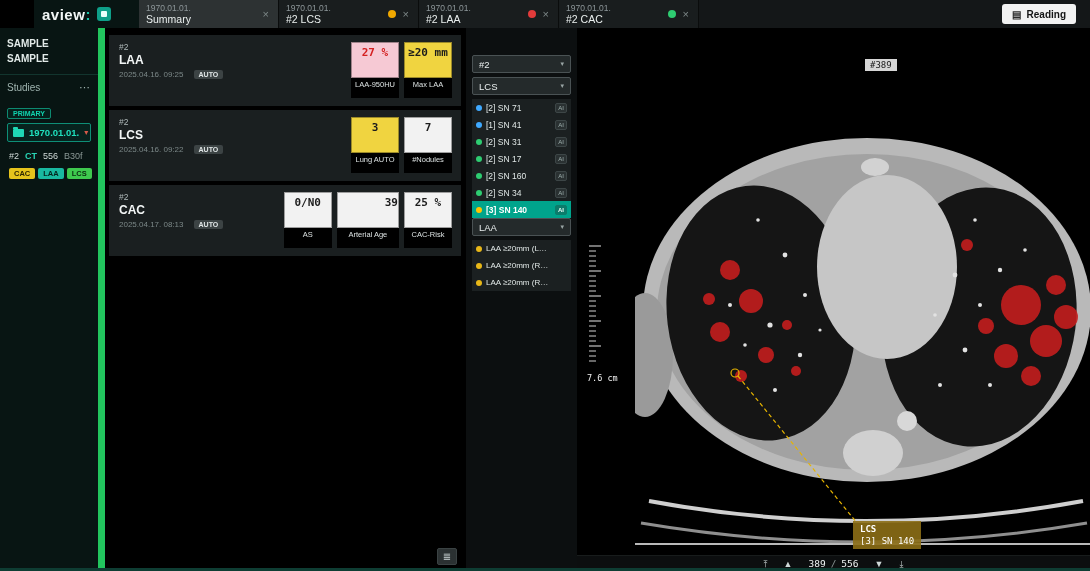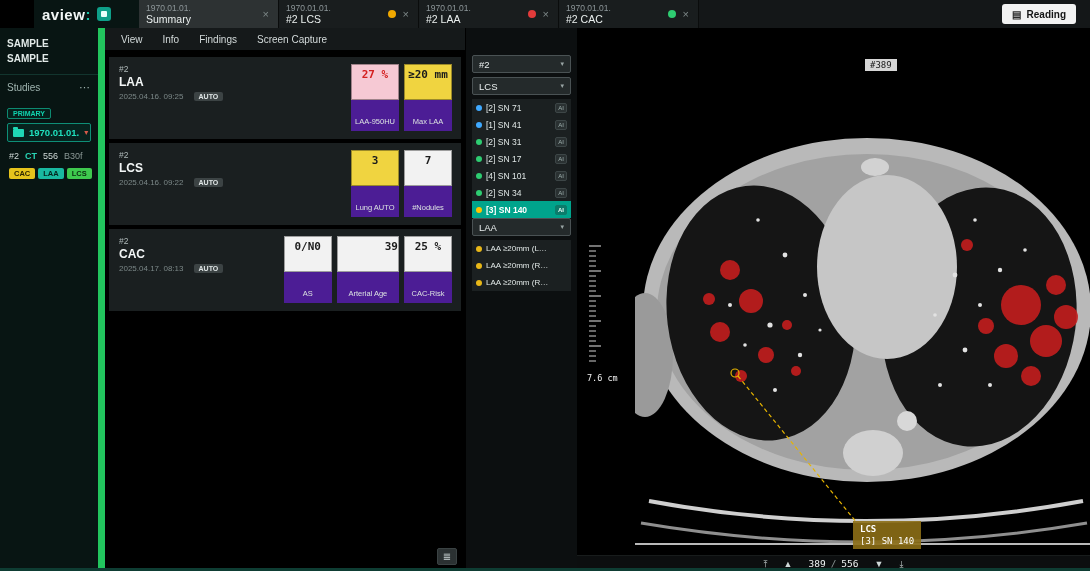--- a/index.html
+++ b/index.html
@@ -66,22 +66,22 @@
   .card-left { display:flex; flex-direction:column; }
   .card-id { font-size:8.5px; color:#aeb8b8; }
   .card-name { font-size:12px; font-weight:bold; color:#f3f6f6; margin-top:1px; }
   .card-meta { display:flex; align-items:center; gap:10px; margin-top:3px; }
   .card-date { font-size:8px; color:#7b8787; }
   .auto-badge { font-size:7px; font-weight:bold; background:#3c4344; color:#e0e6e6; padding:1px 5px; border-radius:2px; }
   .metrics { display:flex; gap:5px; align-items:flex-start; }
   .metric { min-width:48px; text-align:center; }
   .metric-value { height:36px; line-height:20px; font-size:11px; font-weight:bold;
     font-family:"DejaVu Sans Mono", monospace; border:1px solid rgba(0,0,0,.35); }
-  .metric-label { background:#4c1d95; color:#dbe1e1; font-size:7.5px; height:31px; line-height:13px;
-    white-space:nowrap; padding:15px 3px; }
+  .metric-label { background:#000000; color:#dbe1e1; font-size:7.5px; height:20px; line-height:13px;
+    white-space:nowrap; padding:0 3px; }
   .list-btn { position:absolute; right:8px; bottom:6px; width:20px; height:17px; background:#2b3132;
     border:1px solid #3a4243; border-radius:2px; color:#cfd8d8; font-size:10px; line-height:14px; cursor:pointer; }
 
   
   .findings-col { width:112px; flex:0 0 112px; background:#0c0f10; border-left:1px solid #000; padding:27px 6px 0 6px; }
   .dropdown { height:18px; background:#242a2b; border:1px solid #4a5254; border-radius:2px; color:#e8eded;
     font-size:9.5px; display:flex; align-items:center; justify-content:space-between; padding:0 6px; margin-bottom:4px; cursor:pointer; }
   .dropdown .caret { font-size:7px; color:#9aa6a6; }
   .find-item { height:17px; margin-bottom:0; background:#1b2021; display:flex; align-items:center; gap:4px;
     padding:0 4px; font-size:8.5px; color:#e0e7e6; cursor:pointer; }
@@ -187,26 +187,20 @@
       <div class="badge-row">
         <span class="side-badge" style="background: rgb(230, 195, 28); color: rgb(46, 38, 0);">CAC</span>
         <span class="side-badge" style="background: rgb(25, 185, 160); color: rgb(4, 35, 29);">LAA</span>
         <span class="side-badge" style="background: rgb(62, 201, 78); color: rgb(11, 46, 16);">LCS</span>
       </div>
     </aside>
 
     <div class="main">
 
       <section class="summary-col">
-        <nav class="menubar">
-          <span class="menu-item">View</span>
-          <span class="menu-item">Info</span>
-          <span class="menu-item">Findings</span>
-          <span class="menu-item">Screen Capture</span>
-        </nav>
 
         <div class="cards">
 
           <div class="card">
             <div class="card-left">
               <span class="card-id">#2</span>
               <span class="card-name">LAA</span>
               <div class="card-meta">
                 <span class="card-date">2025.04.16. 09:25</span>
                 <span class="auto-badge">AUTO</span>
@@ -299,21 +293,21 @@
           <span>[2] SN 31</span>
           <span class="ai-badge">AI</span>
         </div>
         <div class="find-item">
           <span class="dot" style="background: rgb(46, 204, 113);"></span>
           <span>[2] SN 17</span>
           <span class="ai-badge">AI</span>
         </div>
         <div class="find-item">
           <span class="dot" style="background: rgb(46, 204, 113);"></span>
-          <span>[4] SN 101</span>
+          <span>[2] SN 160</span>
           <span class="ai-badge">AI</span>
         </div>
         <div class="find-item">
           <span class="dot" style="background: rgb(46, 204, 113);"></span>
           <span>[2] SN 34</span>
           <span class="ai-badge">AI</span>
         </div>
         <div class="find-item selected">
           <span class="dot" style="background: rgb(255, 196, 0);"></span>
           <span>[3] SN 140</span>

